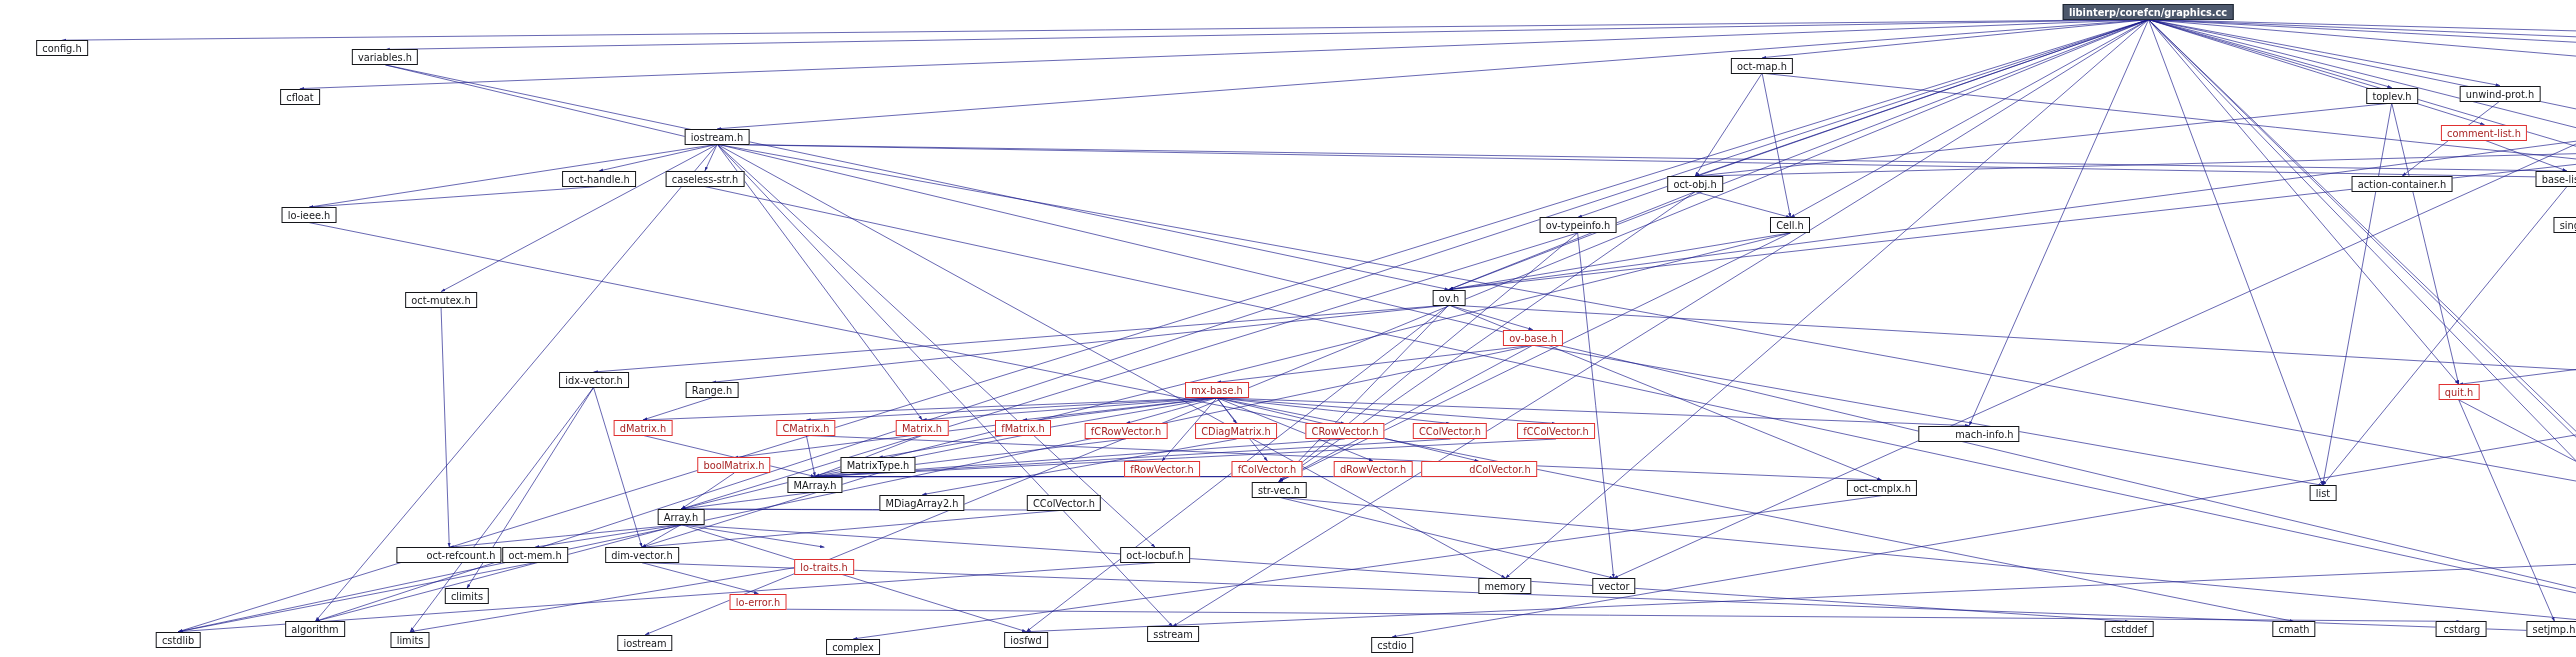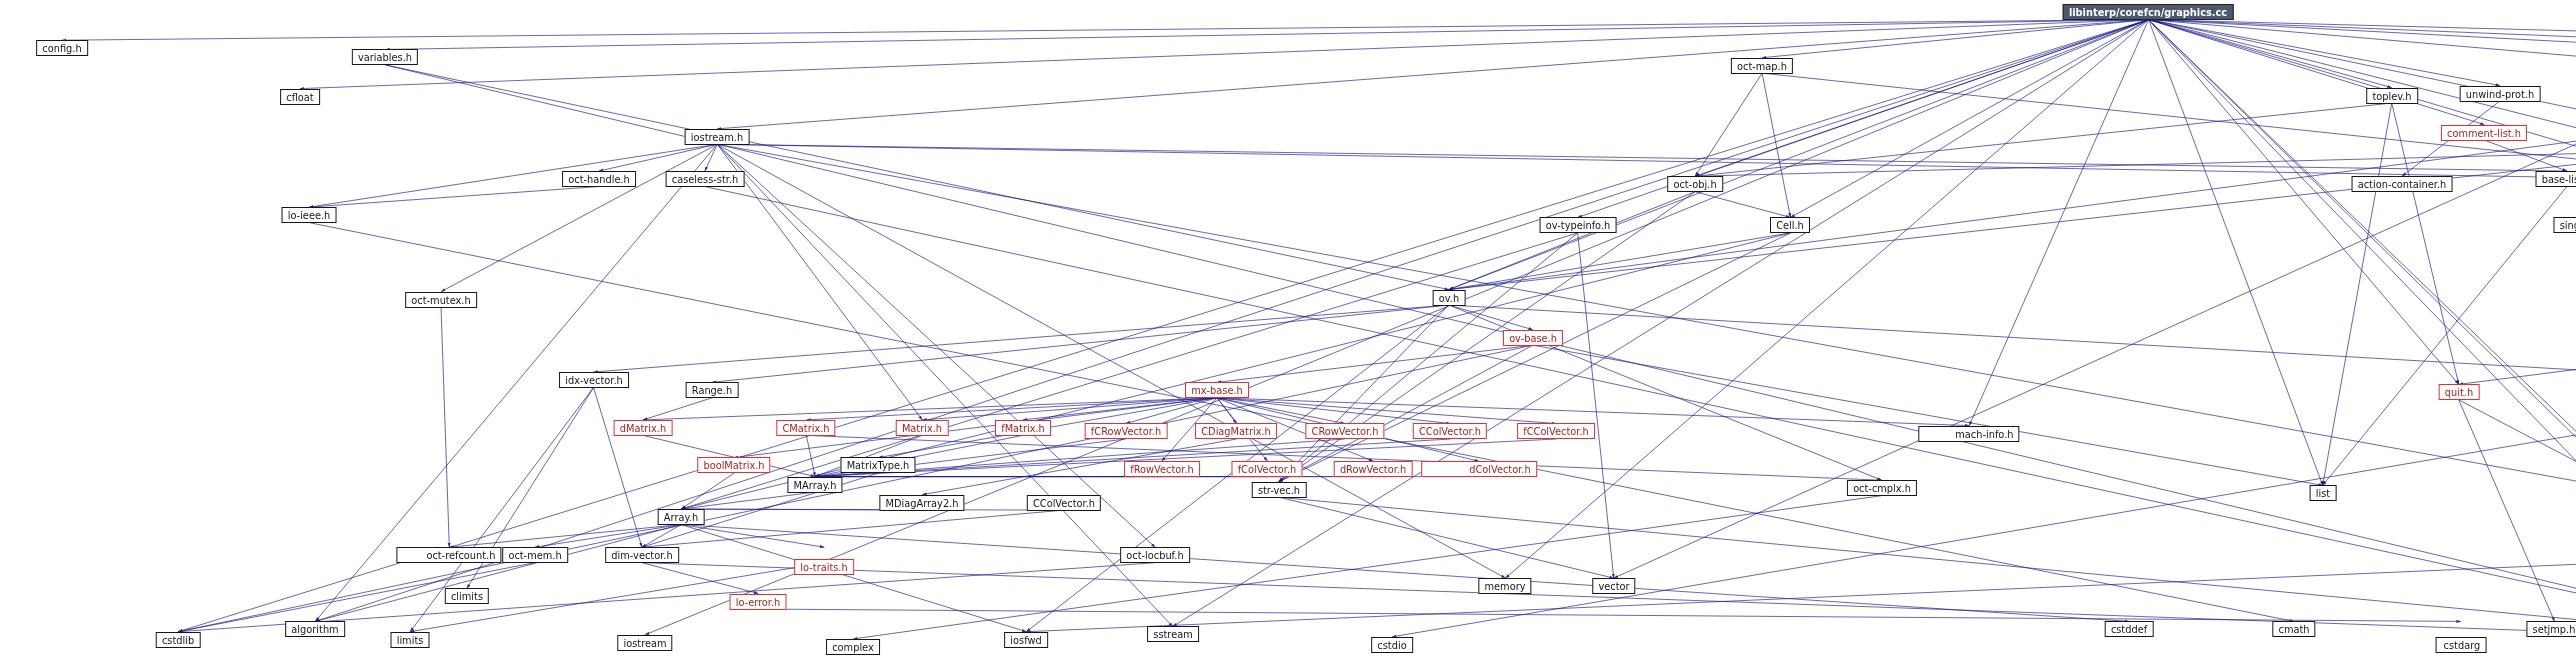--- a/index.html
+++ b/index.html
@@ -242,17 +242,17 @@
     <div class="node " style="left: 467px; top: 588px;">climits</div>
     <div class="node " style="left: 645px; top: 635px;">iostream</div>
     <div class="node " style="left: 853px; top: 639px;">complex</div>
     <div class="node " style="left: 1026px; top: 632px;">iosfwd</div>
     <div class="node " style="left: 1173px; top: 626px;">sstream</div>
     <div class="node " style="left: 1392px; top: 637px;">cstdio</div>
     <div class="node " style="left: 1505px; top: 578px;">memory</div>
     <div class="node " style="left: 1614px; top: 578px;">vector</div>
     <div class="node " style="left: 2129px; top: 621px;">cstddef</div>
     <div class="node " style="left: 2294px; top: 621px;">cmath</div>
-    <div class="node " style="left: 2461px; top: 637px; padding-left: 7px;">cstdarg</div>
+    <div class="node " style="left: 2461px; top: 621px; padding-left: 7px;">cstdarg</div>
     <div class="node " style="left: 2554px; top: 621px;">setjmp.h</div>
     <div class="node " style="left: 2323px; top: 485px;">list</div>
   </div>
 
 
 </body></html>

